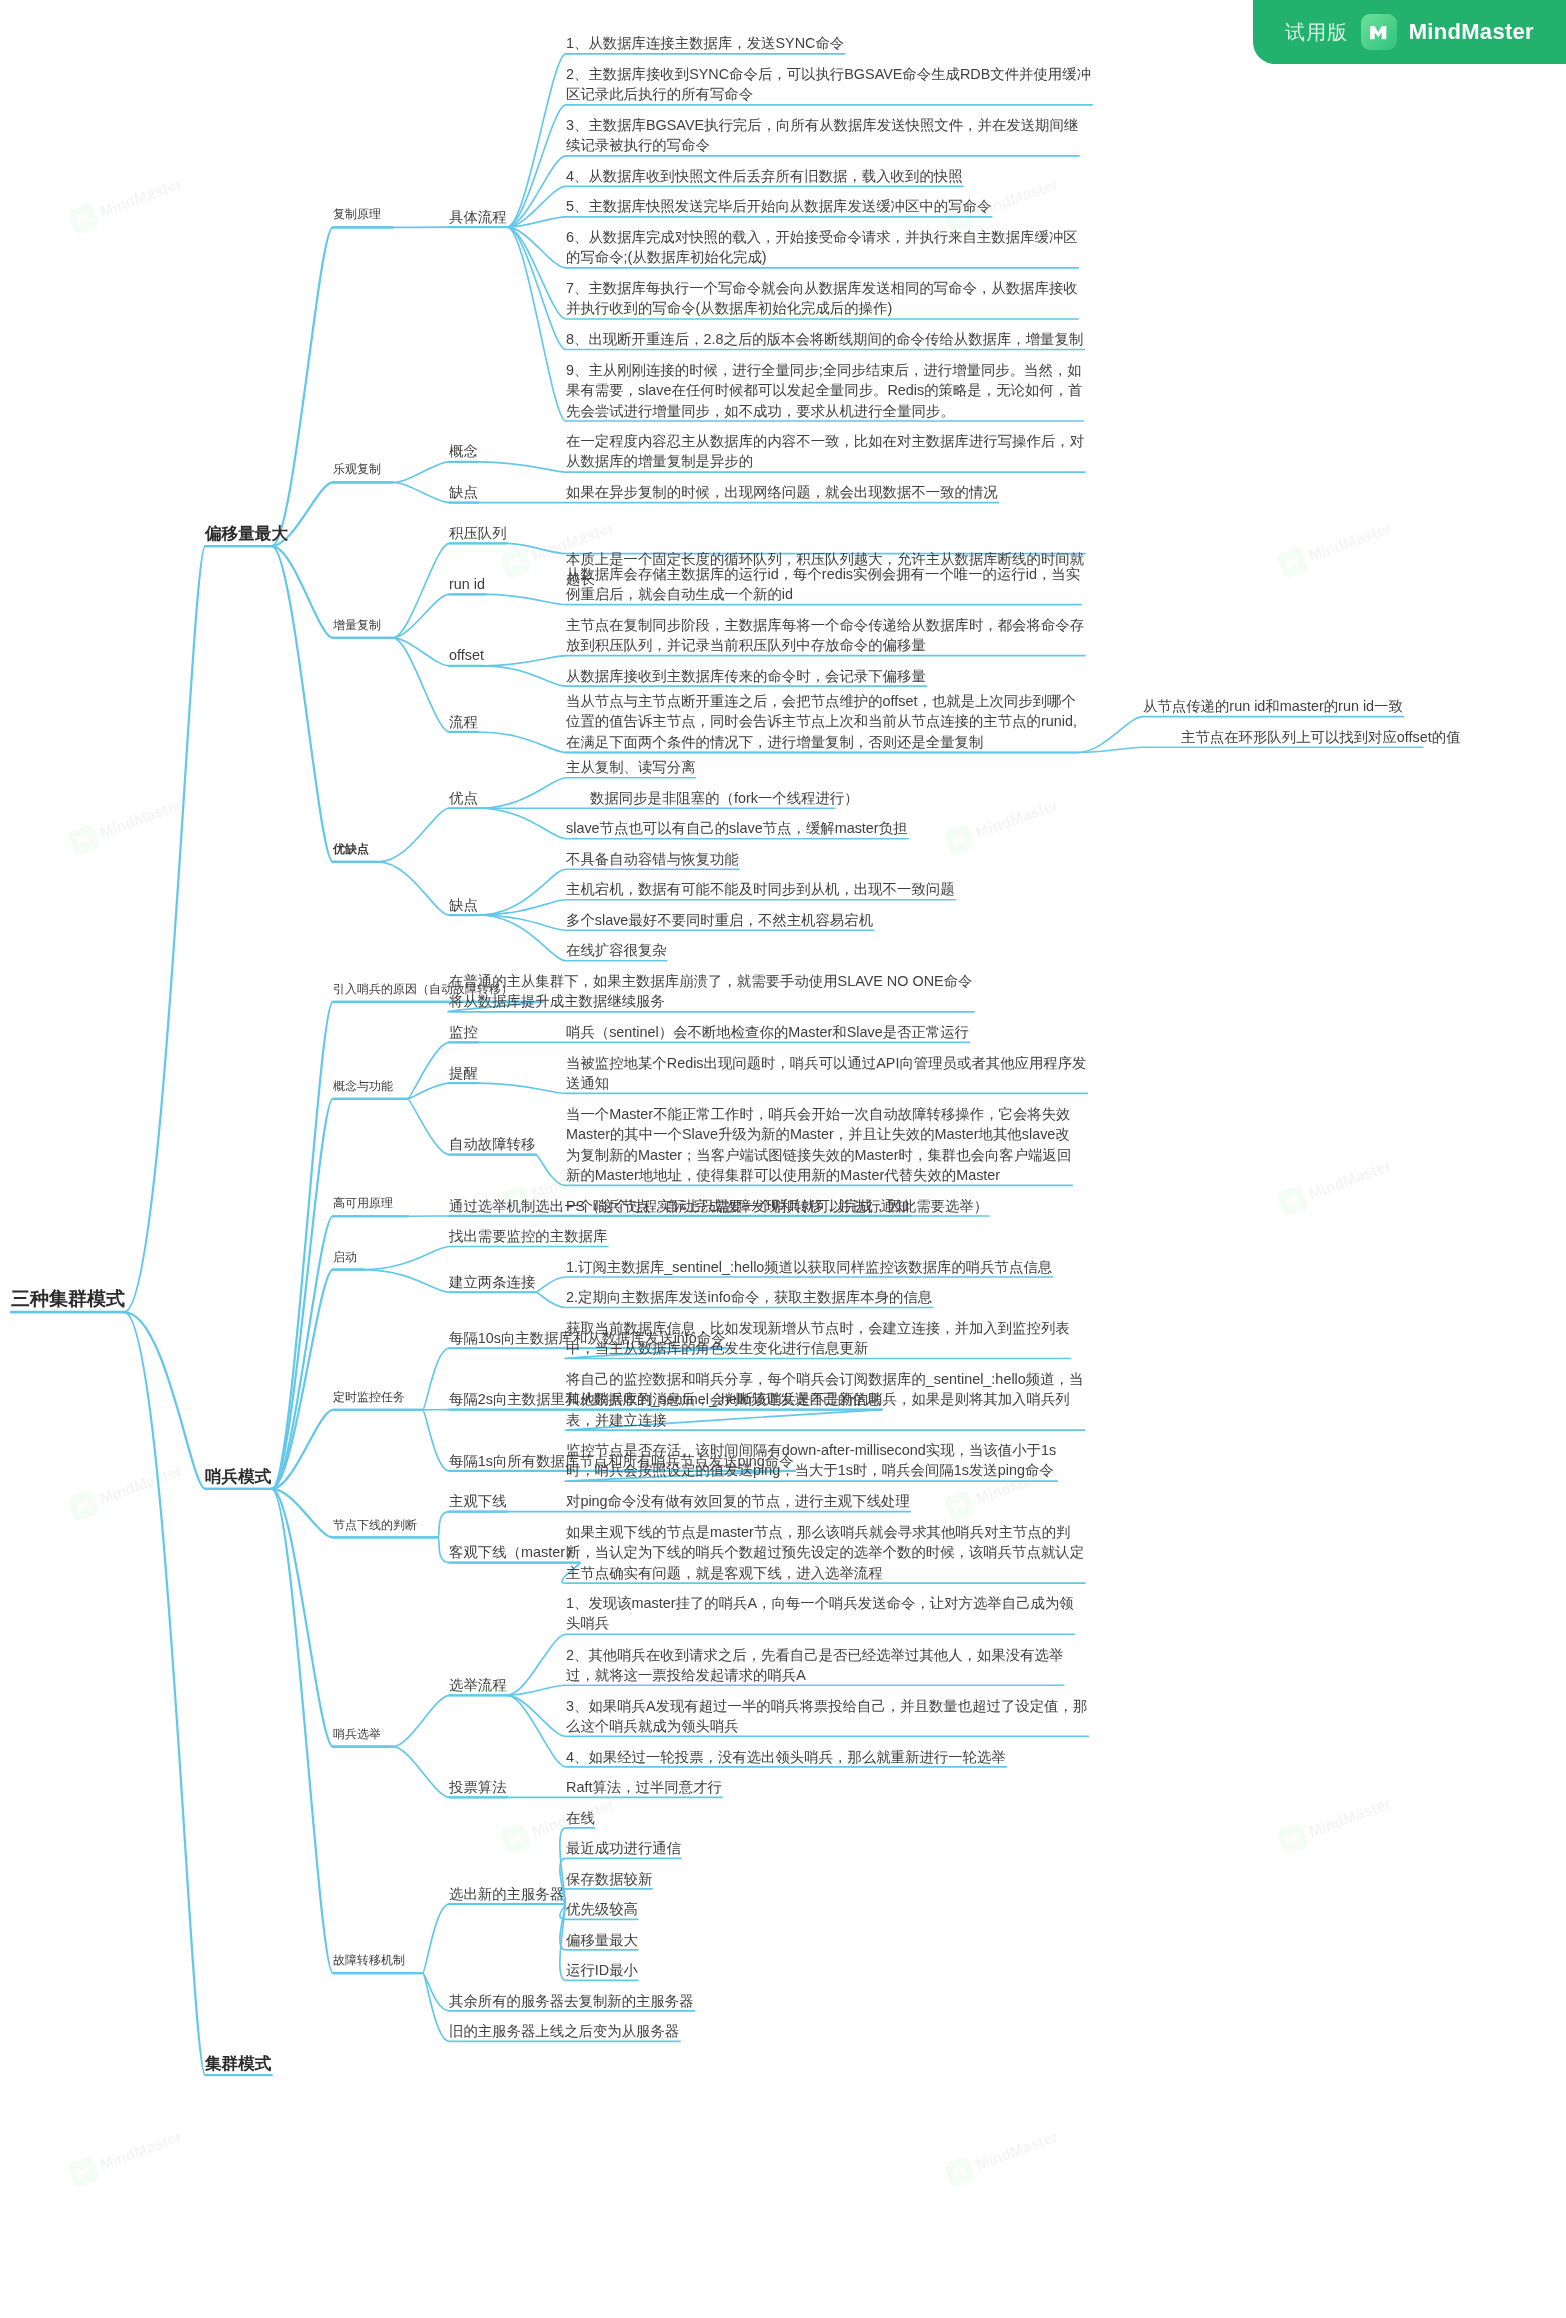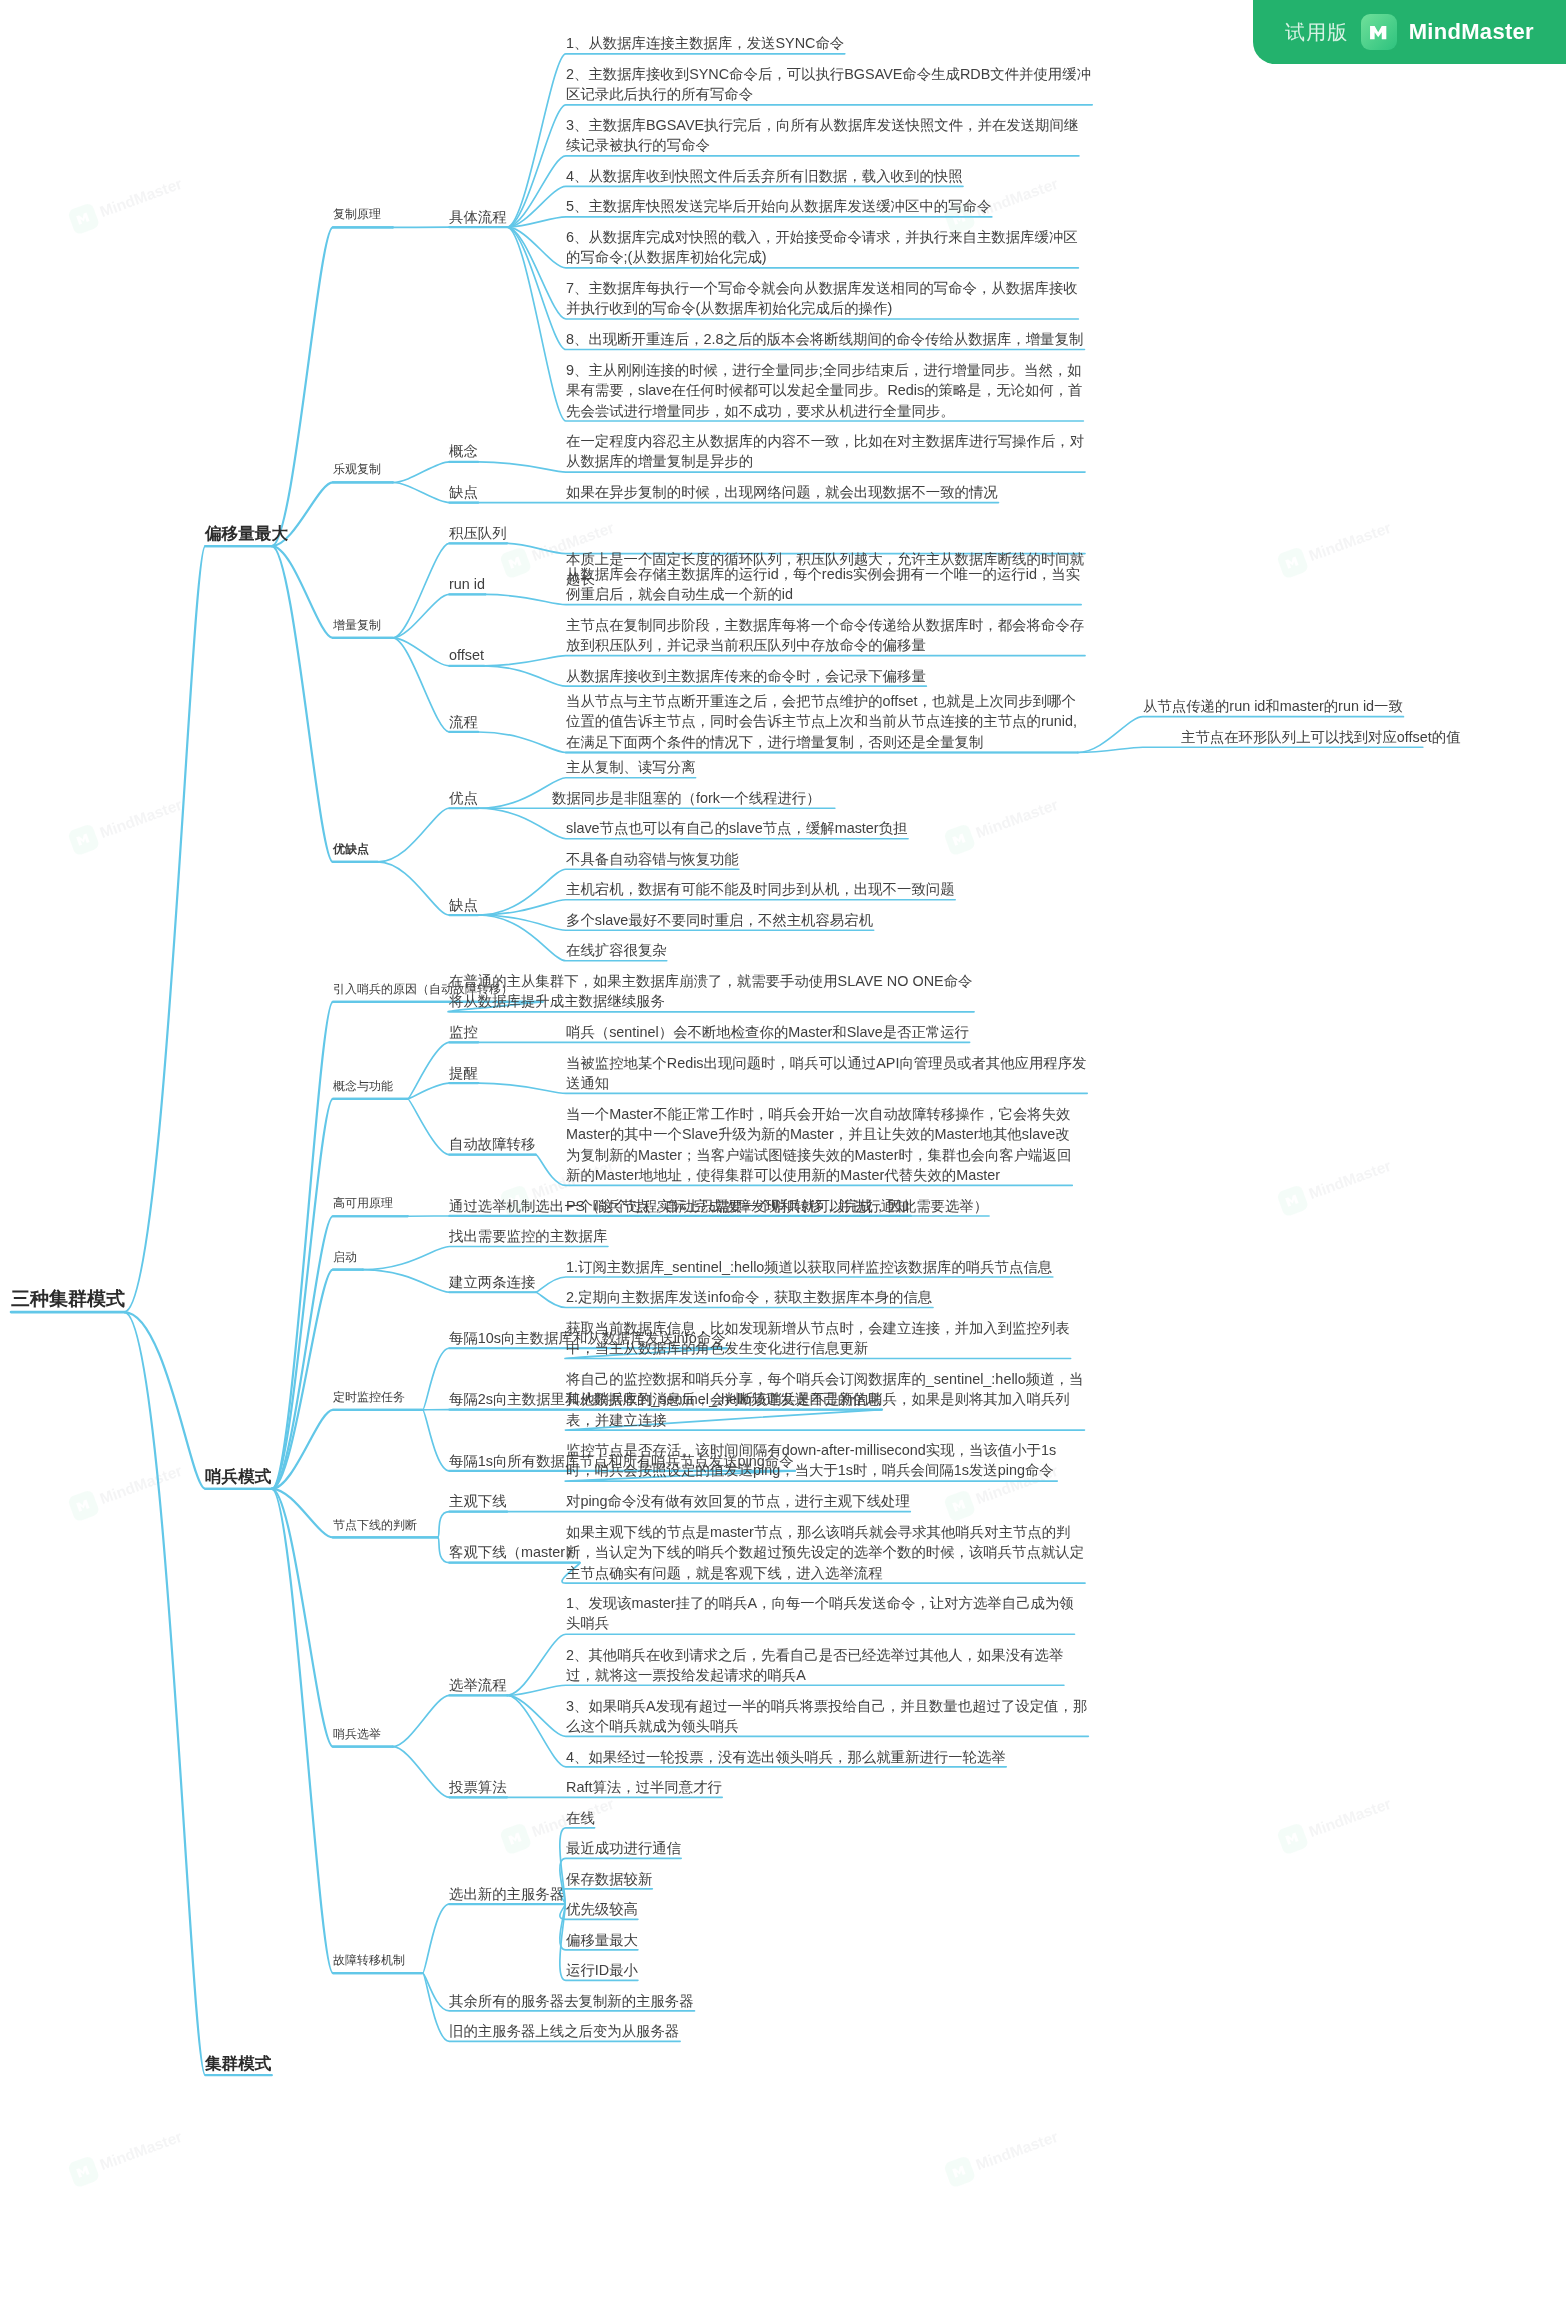--- a/index.html
+++ b/index.html
@@ -344,21 +344,21 @@
       <div class="node n-leaf" style="left: 566px; top: 666px; max-width: 555px;">从数据库接收到主数据库传来的命令时，会记录下偏移量</div>
       <div class="node n-l3" style="left: 449px; top: 712px; max-width: 544px;">流程</div>
       <div class="node n-leaf" style="left: 566px; top: 691px; max-width: 555px;">当从节点与主节点断开重连之后，会把节点维护的offset，也就是上次同步到哪个
 位置的值告诉主节点，同时会告诉主节点上次和当前从节点连接的主节点的runid,
 在满足下面两个条件的情况下，进行增量复制，否则还是全量复制</div>
       <div class="node n-leaf" style="left: 1143px; top: 696px; max-width: 555px;">从节点传递的run id和master的run id一致</div>
       <div class="node n-leaf" style="left: 1181px; top: 727px; max-width: 555px;">主节点在环形队列上可以找到对应offset的值</div>
       <div class="node n-l2" style="left: 333px; top: 841px; max-width: 544px; font-weight: bold;">优缺点</div>
       <div class="node n-l3" style="left: 449px; top: 788px; max-width: 544px;">优点</div>
       <div class="node n-leaf" style="left: 566px; top: 757px; max-width: 555px;">主从复制、读写分离</div>
-      <div class="node n-leaf" style="left: 552px; top: 788px; max-width: 555px;">数据同步是非阻塞的（fork一个线程进行）</div>
+      <div class="node n-leaf" style="left: 590px; top: 788px; max-width: 555px;">数据同步是非阻塞的（fork一个线程进行）</div>
       <div class="node n-leaf" style="left: 566px; top: 818px; max-width: 555px;">slave节点也可以有自己的slave节点，缓解master负担</div>
       <div class="node n-l3" style="left: 449px; top: 895px; max-width: 544px;">缺点</div>
       <div class="node n-leaf" style="left: 566px; top: 849px; max-width: 555px;">不具备自动容错与恢复功能</div>
       <div class="node n-leaf" style="left: 566px; top: 879px; max-width: 555px;">主机宕机，数据有可能不能及时同步到从机，出现不一致问题</div>
       <div class="node n-leaf" style="left: 566px; top: 910px; max-width: 555px;">多个slave最好不要同时重启，不然主机容易宕机</div>
       <div class="node n-leaf" style="left: 566px; top: 940px; max-width: 555px;">在线扩容很复杂</div>
       <div class="node n-l1" style="left: 205px; top: 1465px; max-width: 544px;">哨兵模式</div>
       <div class="node n-l2" style="left: 333px; top: 981px; max-width: 544px;">引入哨兵的原因（自动故障转移）</div>
       <div class="node n-l3" style="left: 449px; top: 971px; max-width: 544px;">在普通的主从集群下，如果主数据库崩溃了，就需要手动使用SLAVE NO ONE命令
 将从数据库提升成主数据继续服务</div>

